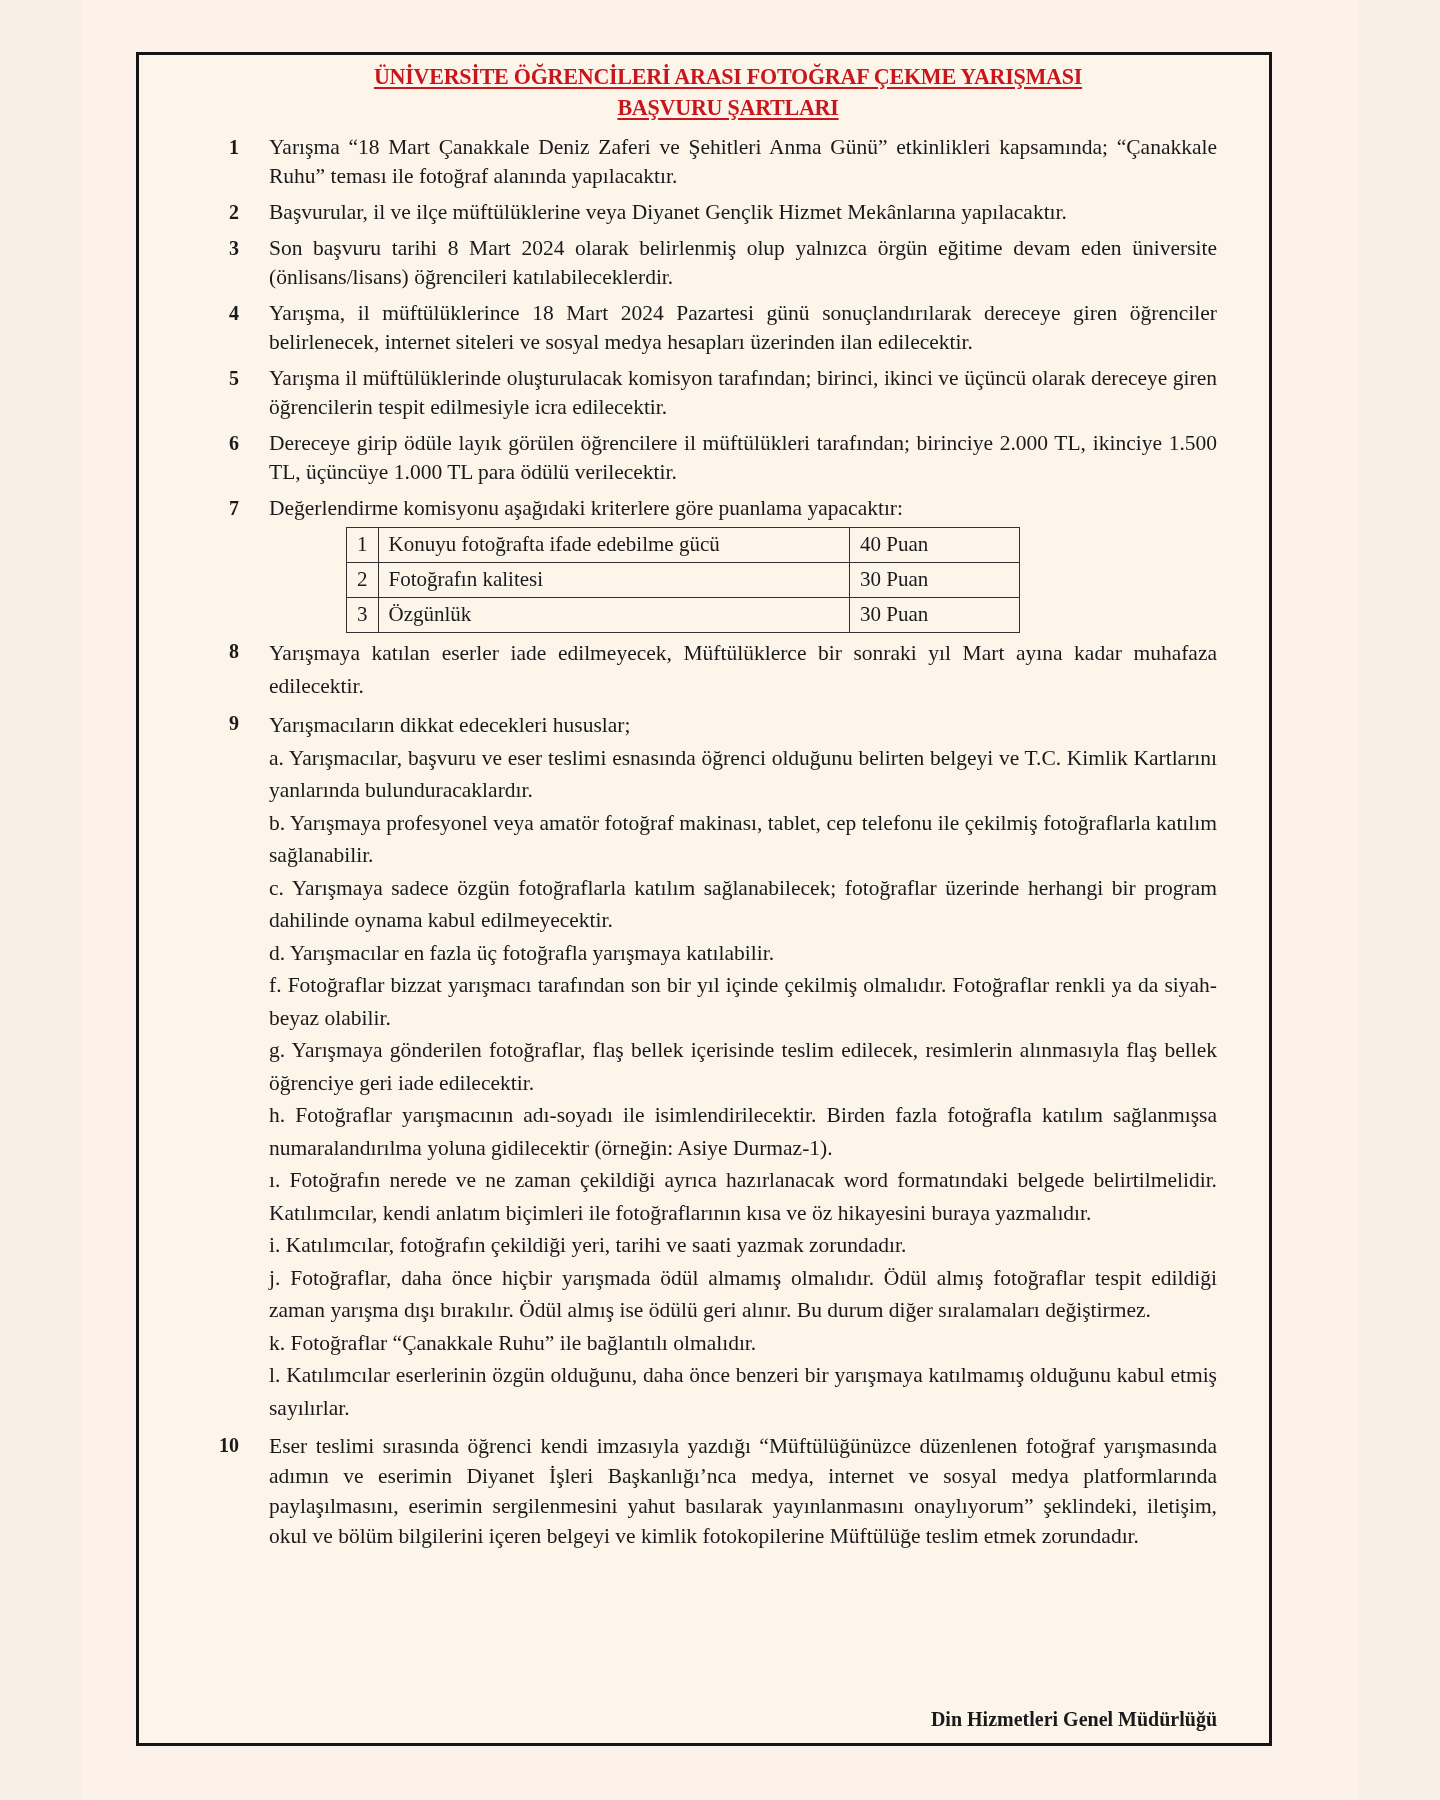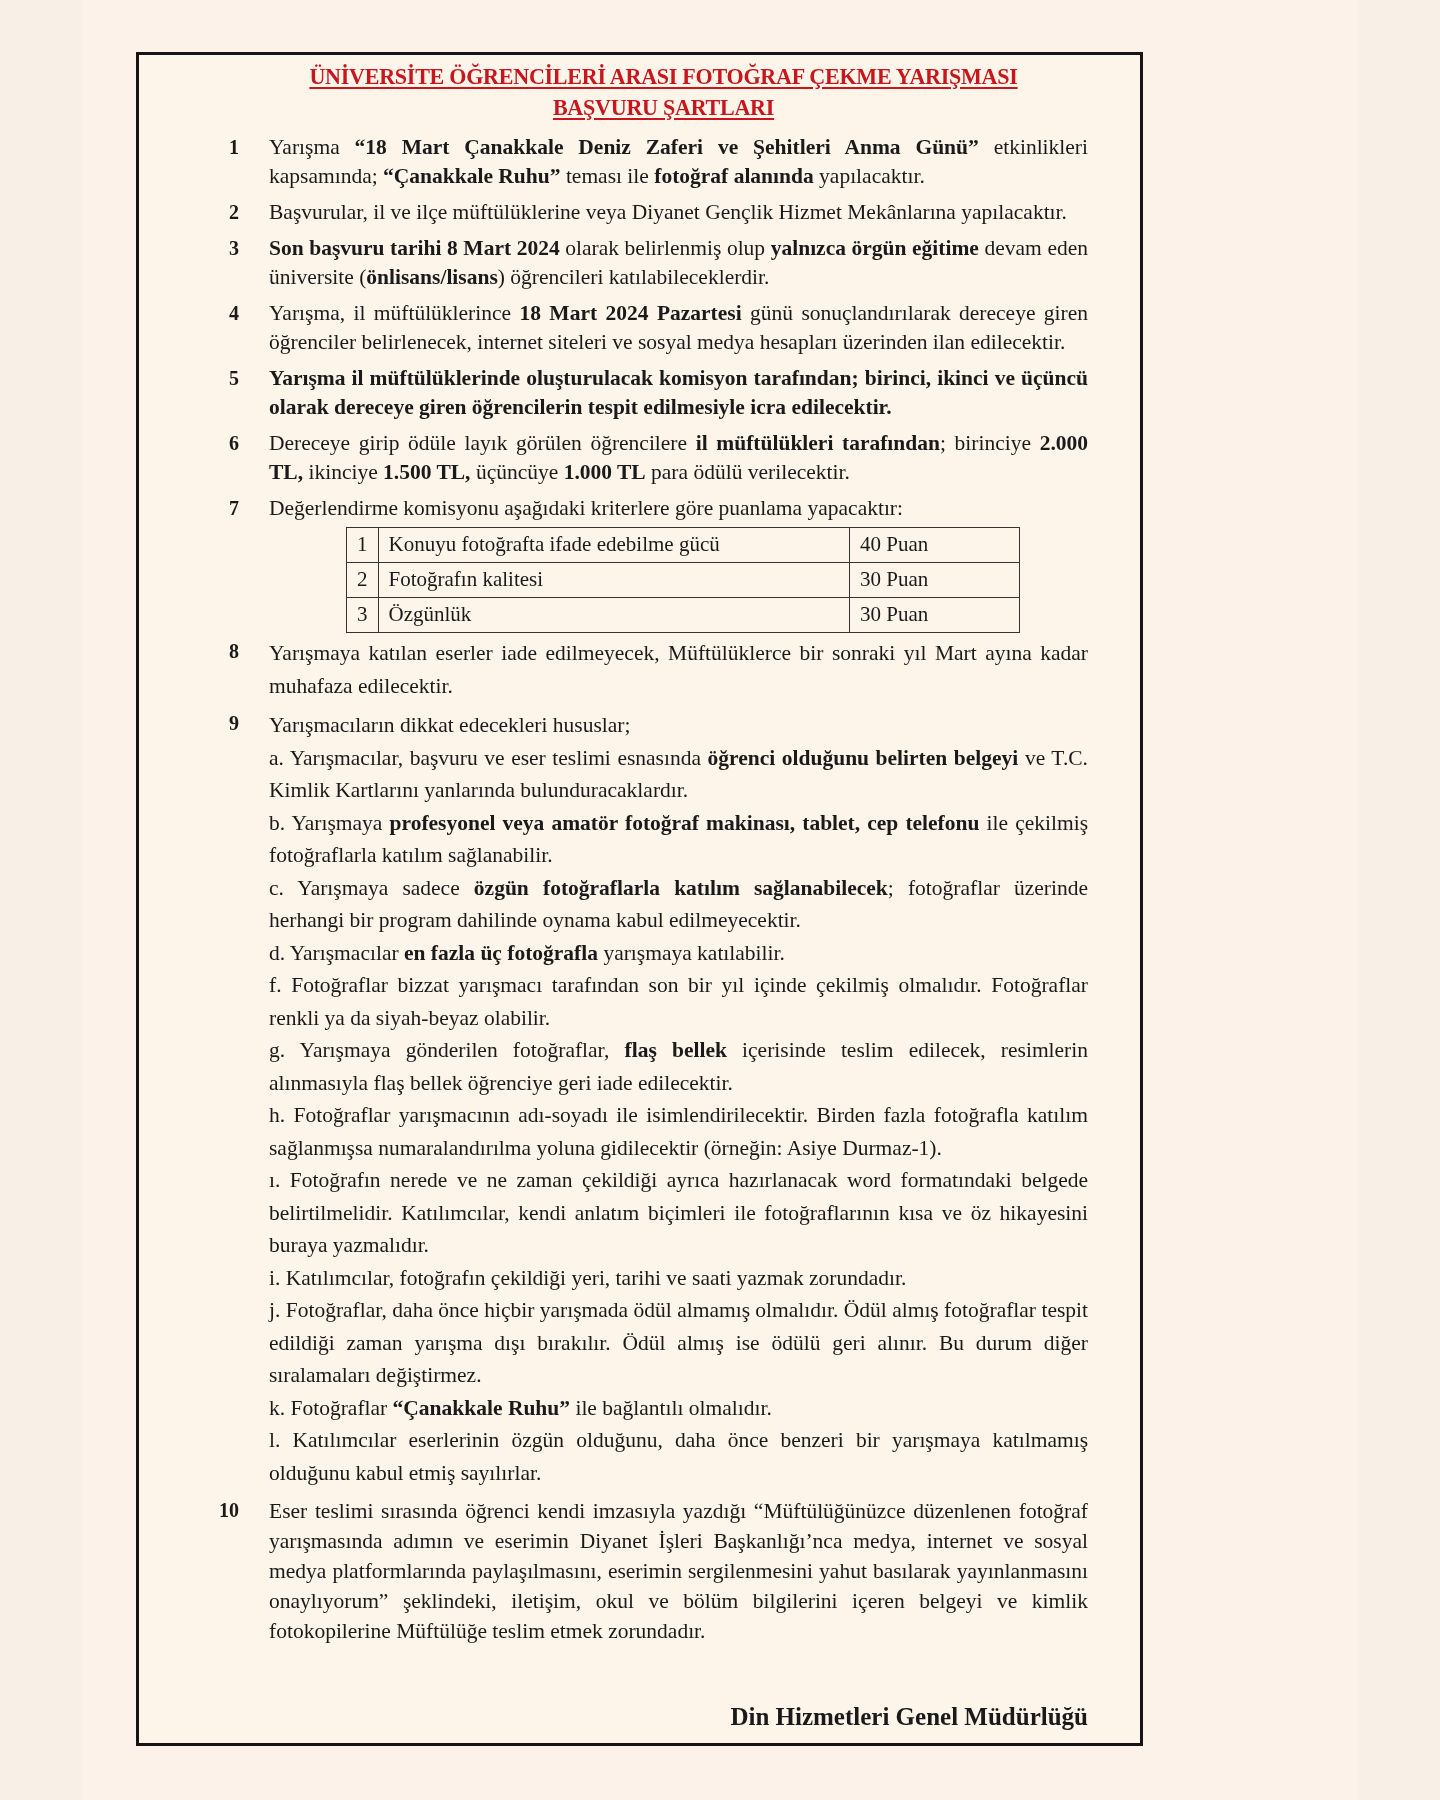--- a/index.html
+++ b/index.html
@@ -6,21 +6,21 @@
   body {
     width:1440px; height:1800px; position:relative; overflow:hidden;
     background:#fcf2e9;
     font-family:"Liberation Serif", "DejaVu Serif", serif;
     color:#1a1a1a;
   }
   .side-shade { position:absolute; top:0; bottom:0; width:82px; background:#f8efe6; }
   .side-shade.left { left:0; }
   .side-shade.right { right:0; }
   .page {
-    position:absolute; left:136px; top:52px; width:1007px; height:1694px;
+    position:absolute; left:136px; top:52px; width:1136px; height:1694px;
     border:3px solid #151515; box-sizing:border-box; background:#fdf4ea;padding-left:48px;
   }
   .title {
     text-align:center; color:#c8161d; font-weight:bold; font-size:24px;
     text-decoration:underline; text-underline-offset:3px; line-height:31px;
     letter-spacing:-0.3px; transform:scaleX(0.92);
   }
   .title.t1 { margin-top:6px; }
   .items { position:absolute; left:92px; right:52px; top:78px; font-size:21.5px; line-height:29px; }
   .item { position:relative; padding-left:38px; margin-bottom:7px; text-align:justify; }
@@ -28,22 +28,22 @@
   .num.wide { left:-12px; }
   .u { }
   .scores {
     border-collapse:collapse; margin:4px 0 4px 115px; width:674px;
     font-size:21px;
   }
   .scores td { border:1.5px solid #333; padding:2px 10px 3px 10px; height:34px; box-sizing:border-box; }
   .scores td.idx { width:28px; text-align:center; }
   .scores td.pts { width:170px; }
   .sub { line-height:32.5px; margin:0; text-align:justify; }
-  .sig { position:absolute; right:52px; bottom:12px; font-weight:bold; font-size:25px; }
-  b { font-weight:bold; }
+  .sig { position:absolute; right:52px; bottom:12px; font-weight:bold; font-size:20px; }
+  b { font-weight:normal; }
 </style>
 </head>
 <body>
 
 <div class="side-shade left"></div>
 <div class="side-shade right"></div>
 
 <div class="page">
   <div class="title t1">ÜNİVERSİTE ÖĞRENCİLERİ ARASI FOTOĞRAF ÇEKME YARIŞMASI</div>
   <div class="title">BAŞVURU ŞARTLARI</div>

